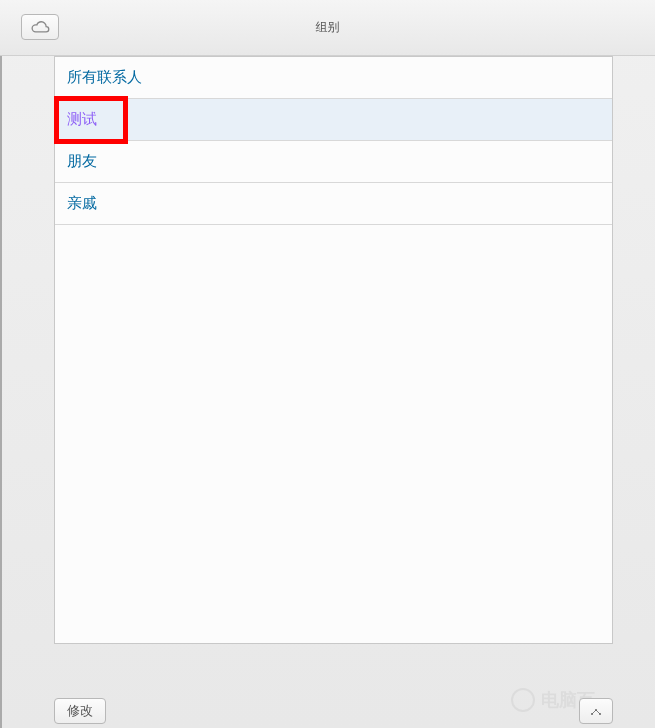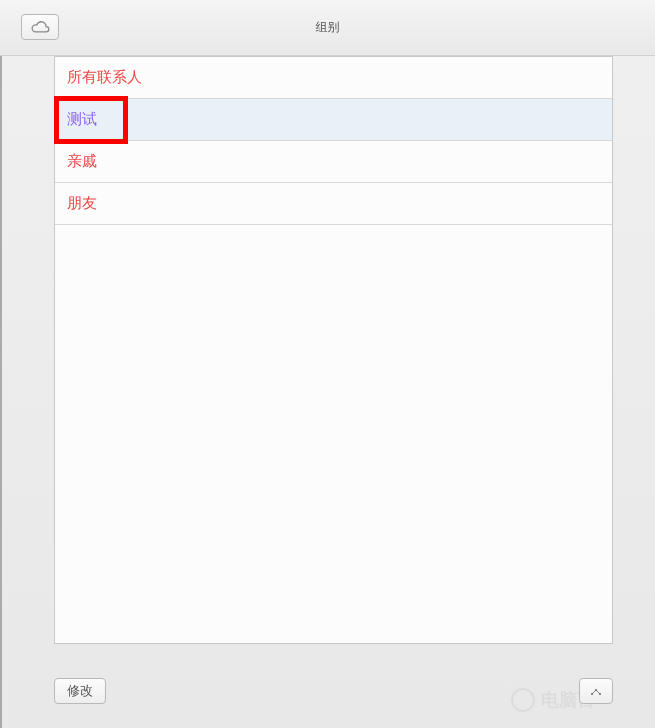--- a/index.html
+++ b/index.html
@@ -56,41 +56,41 @@
       background: #fcfcfc;
       border: 1px solid #c8c8c8;
     }
     .group-item {
       height: 42px;
       border-bottom: 1px solid #d8d8d8;
       display: flex;
       align-items: center;
       padding-left: 12px;
       font-size: 15px;
-      color: #ef4444;
+      color: #0369a1;
       cursor: pointer;
       position: relative;
     }
     .group-item.selected {
       background: #e8f0f8;
       color: #8b5cf6;
     }
     .highlight-box {
       position: absolute;
       left: -1px;
       top: -3px;
       width: 74px;
       height: 48px;
       border: 5px solid #ff0000;
       pointer-events: none;
       z-index: 10;
     }
     .footer {
       position: absolute;
-      bottom: 24px;
+      bottom: 4px;
       left: 54px;
       right: 42px;
       display: flex;
       justify-content: space-between;
       align-items: center;
     }
     .edit-button {
       width: 52px;
       height: 26px;
       background: linear-gradient(to bottom, #fcfcfc, #eeeeee);
@@ -158,24 +158,24 @@
 
 <div class="group-list" id="group-list">
 <div class="group-item">
       <span>所有联系人</span>
     </div>
     <div class="group-item selected">
       <span>测试</span>
       <div class="highlight-box"></div>
     </div>
     <div class="group-item">
-      <span>亲戚</span>
+      <span>朋友</span>
     </div>
     <div class="group-item">
-      <span>朋友</span>
+      <span>亲戚</span>
     </div>
   </div>
 
 <div class="watermark">
   <div class="watermark-icon"></div>
   <div class="watermark-text">电脑百</div>
 </div>
 
 <div class="footer">
   <button class="edit-button">修改</button>

